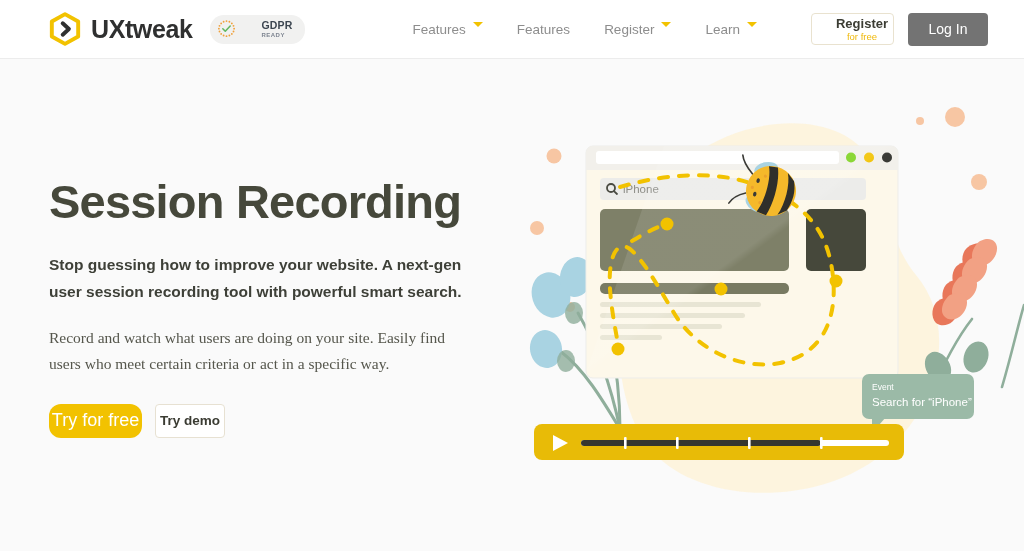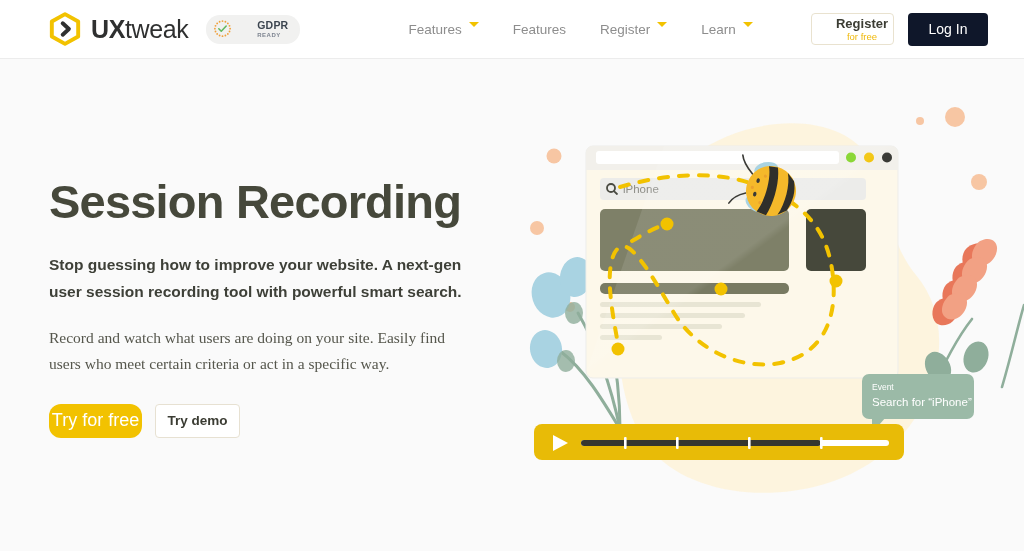--- a/index.html
+++ b/index.html
@@ -25,21 +25,21 @@
   .logo-link{ display:flex; align-items:center; gap:9px; text-decoration:none; }
   .hex-logo{ width:34px; height:34px; display:block; }
   .wordmark{
     font-size:25px;
     letter-spacing:-.4px;
     color:#2f3030;
     line-height:1;
     white-space:nowrap;
   }
   .wordmark b{ font-weight:700; }
-  .wordmark span{ font-weight:400; }
+  .wordmark span{ font-weight:700; }
 
   .gdpr-badge{
     display:flex; align-items:center; gap:24px;
     background:#f1f1f0;
     border-radius:14px;
     padding:4px 12px 4px 6px;
     margin-left:8px;
   }
   .gdpr-ring{ width:21px; height:21px; display:block; flex:none; }
   .gdpr-text{ line-height:1.02; }
@@ -77,21 +77,21 @@
     display:flex; flex-direction:column;
     align-items:center; justify-content:center;
     cursor:pointer;
     line-height:1;
     padding-left:19px;
   }
   .btn-register .lbl{ font-size:13px; font-weight:700; color:#3b3c33; }
   .btn-register .sub{ font-size:9.5px; color:#f0b90b; margin-top:2px; }
   .btn-login{
     width:80px;height:33px;
-    background:#0f172a;
+    background:#737373;
     border:none; border-radius:4px;
     color:#fff; font-size:14px; font-weight:500;
     cursor:pointer;
     font-family:inherit;
   }
 
   
   .hero{ position:relative; height:492px; }
   .hero-copy{
     position:absolute;
@@ -124,21 +124,21 @@
     font-family:Liberation Serif, serif;
   }
   .cta-row{ display:flex; align-items:center; gap:13px; }
   .btn-try-free{
     width:93px;height:34px;
     background:#f2c200; border:none; border-radius:12px;
     color:#fff; font-size:18px; font-weight:500;
     cursor:pointer; font-family:inherit;
   }
   .btn-try-demo{
-    width:85px;height:34px;
+    width:70px;height:34px;
     background:#fff; border:1px solid #e7e1d2; border-radius:4px;
     color:#3b3c33; font-size:13.5px; font-weight:700;
     cursor:pointer; font-family:inherit;
   }
 
   
   .illustration{
     position:absolute;
     right:0; top:40px;
     width:500px; height:420px;

